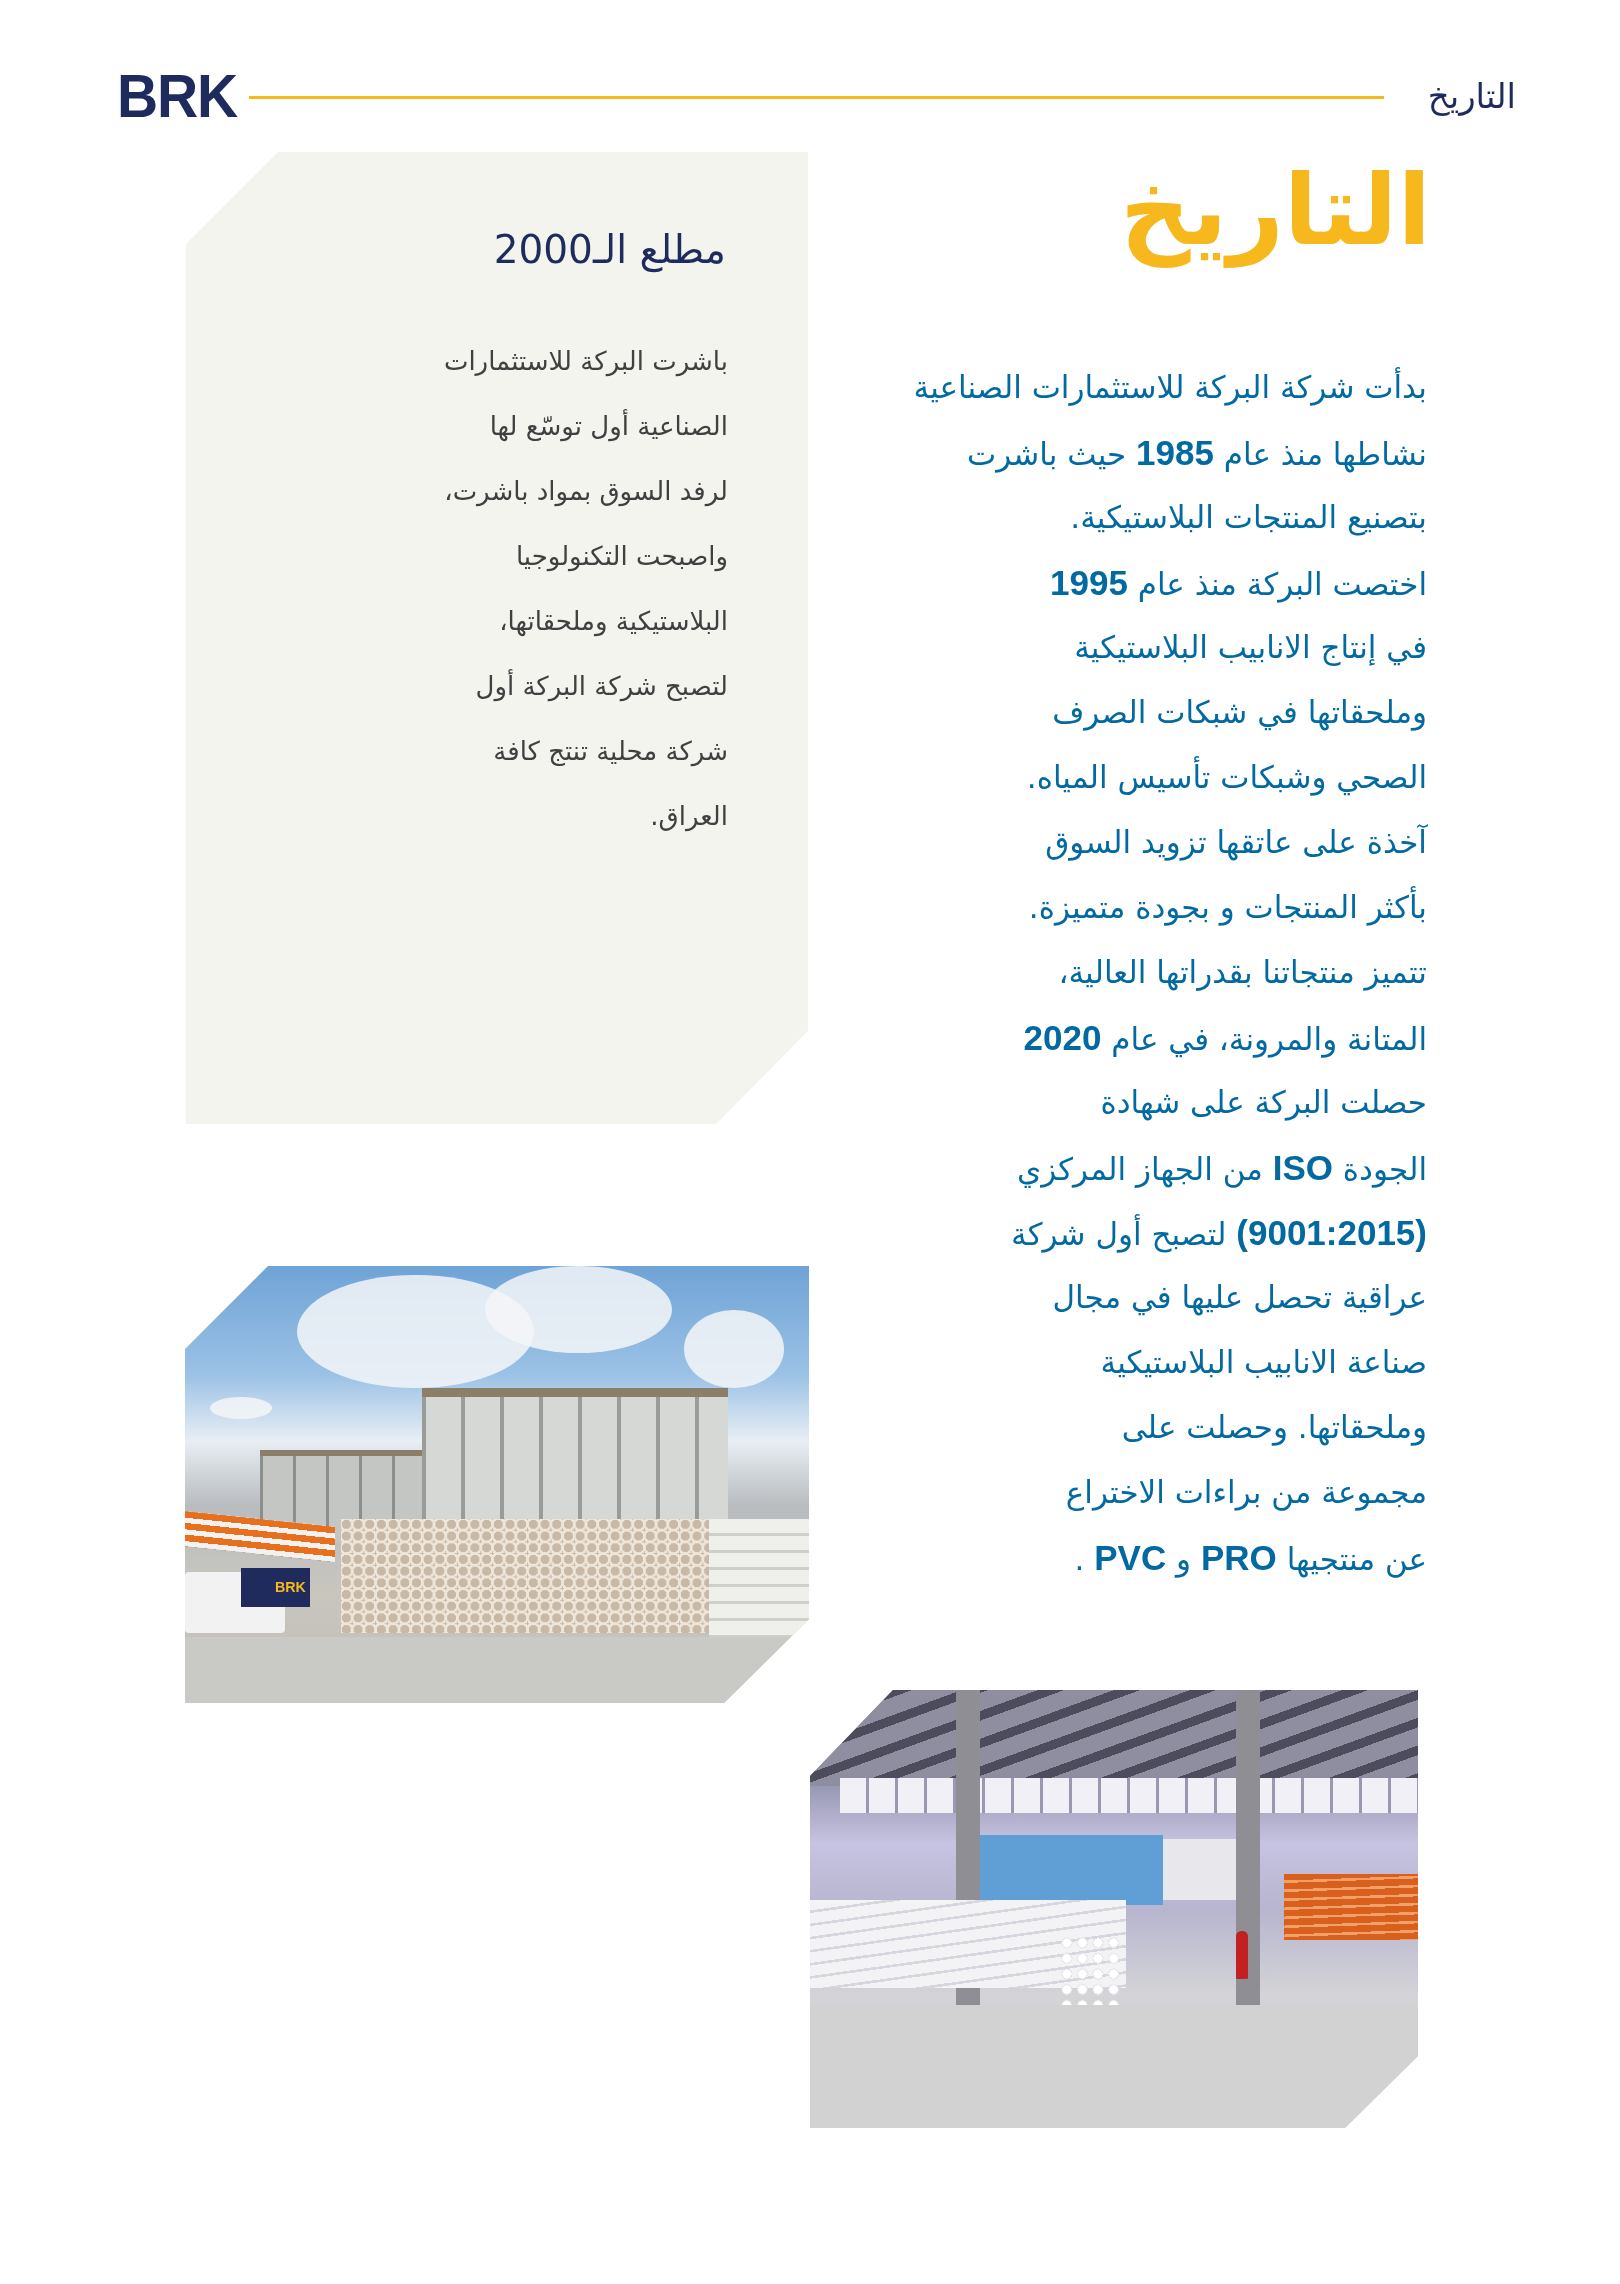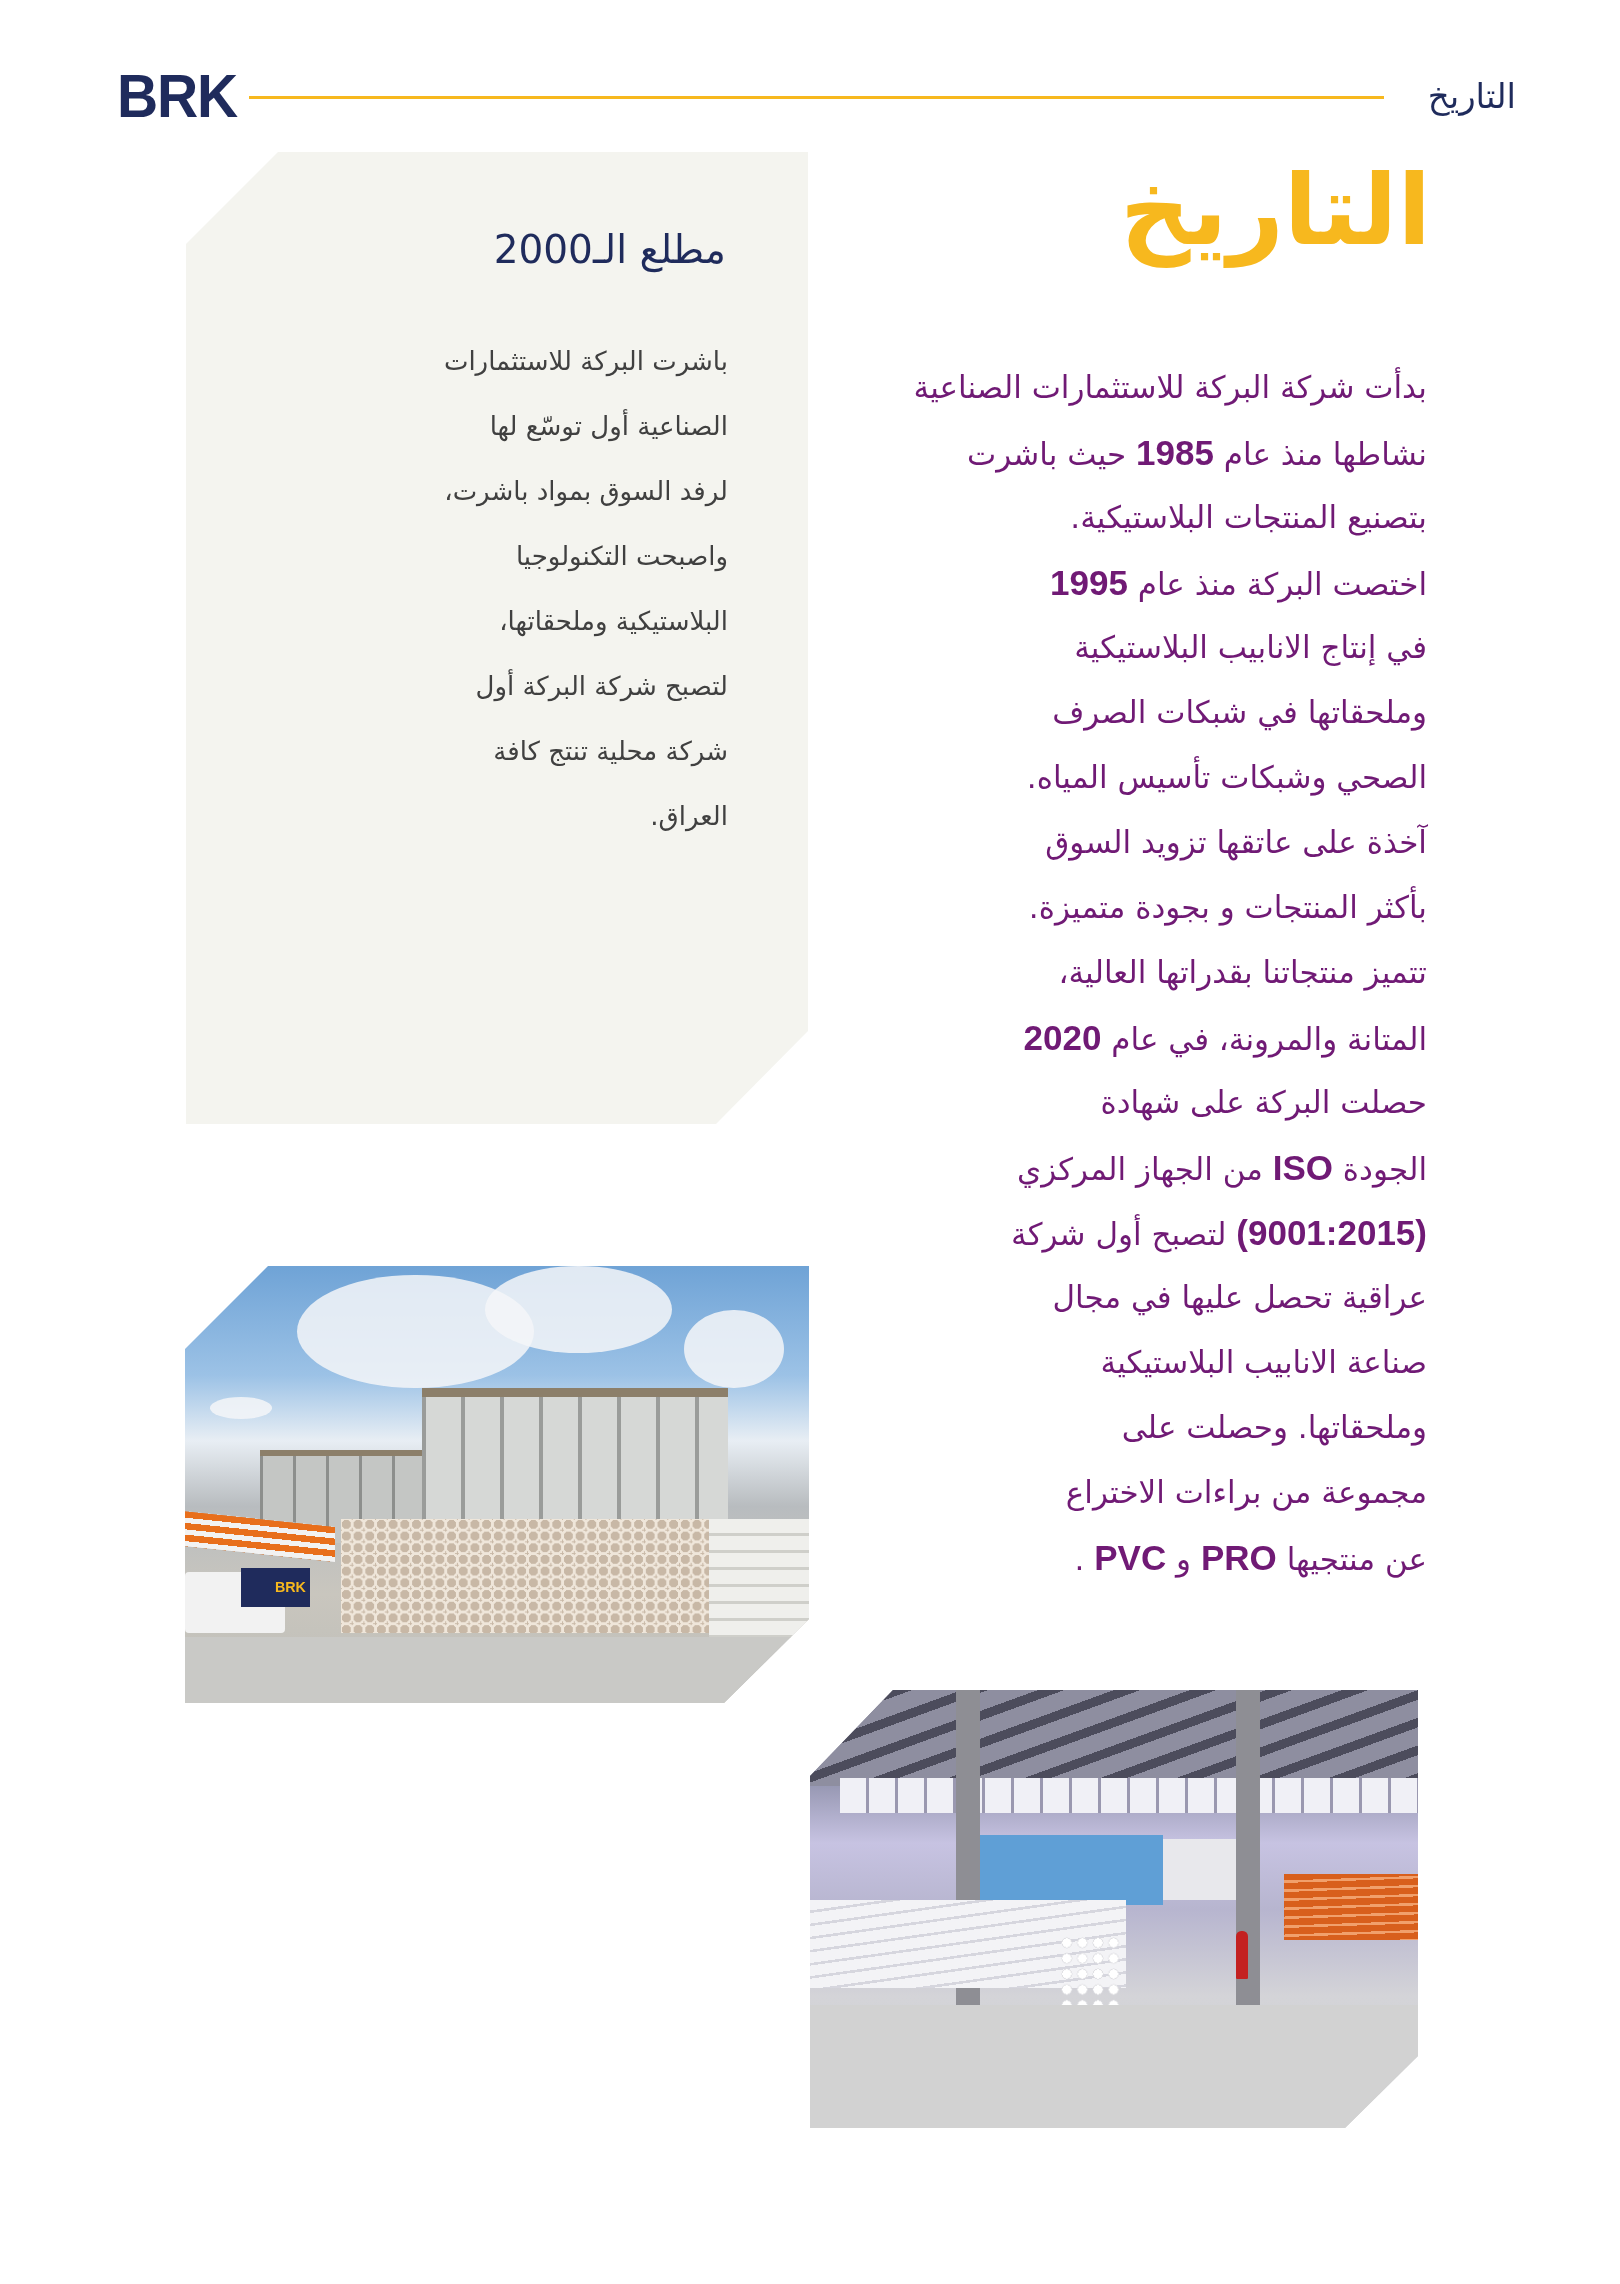--- a/index.html
+++ b/index.html
@@ -37,21 +37,21 @@
     }
 
     
     .right-col {
       left: 877px; top: 355px; width: 550px;
       direction: rtl; text-align: justify; text-align-last: right;
     }
     .right-col .line {
       display: block; height: 65px; line-height: 65px;
       font-size: 31px; white-space: nowrap; text-align: left;
-      color: #701a75;
+      color: #0369a1;
     }
     .num { font-weight: bold; font-family: Liberation Sans, sans-serif; font-size: 35px; }
 
     
     .gray-box {
       left: 186px; top: 152px; width: 622px; height: 972px;
       background: #f4f4ef;
       clip-path: polygon(92px 0, 100% 0, 100% 879px, 530px 100%, 0 100%, 0 92px);
     }
     .gray-heading {

